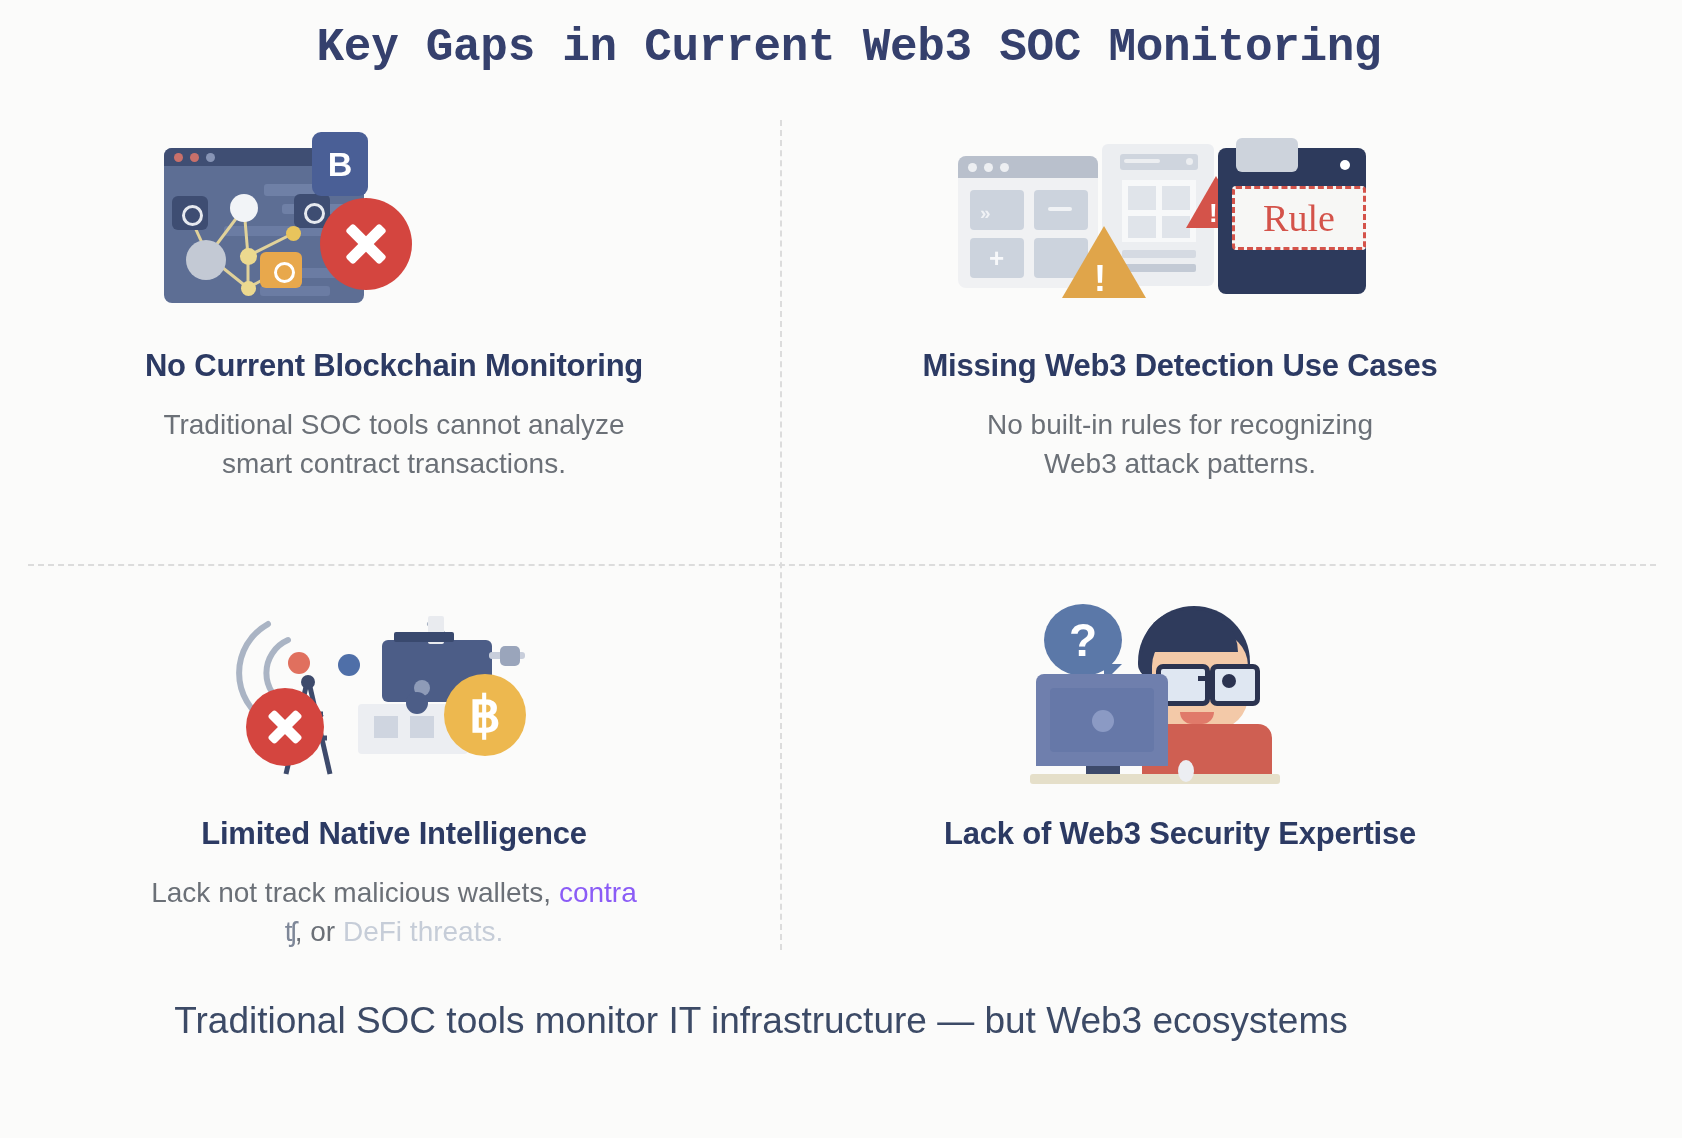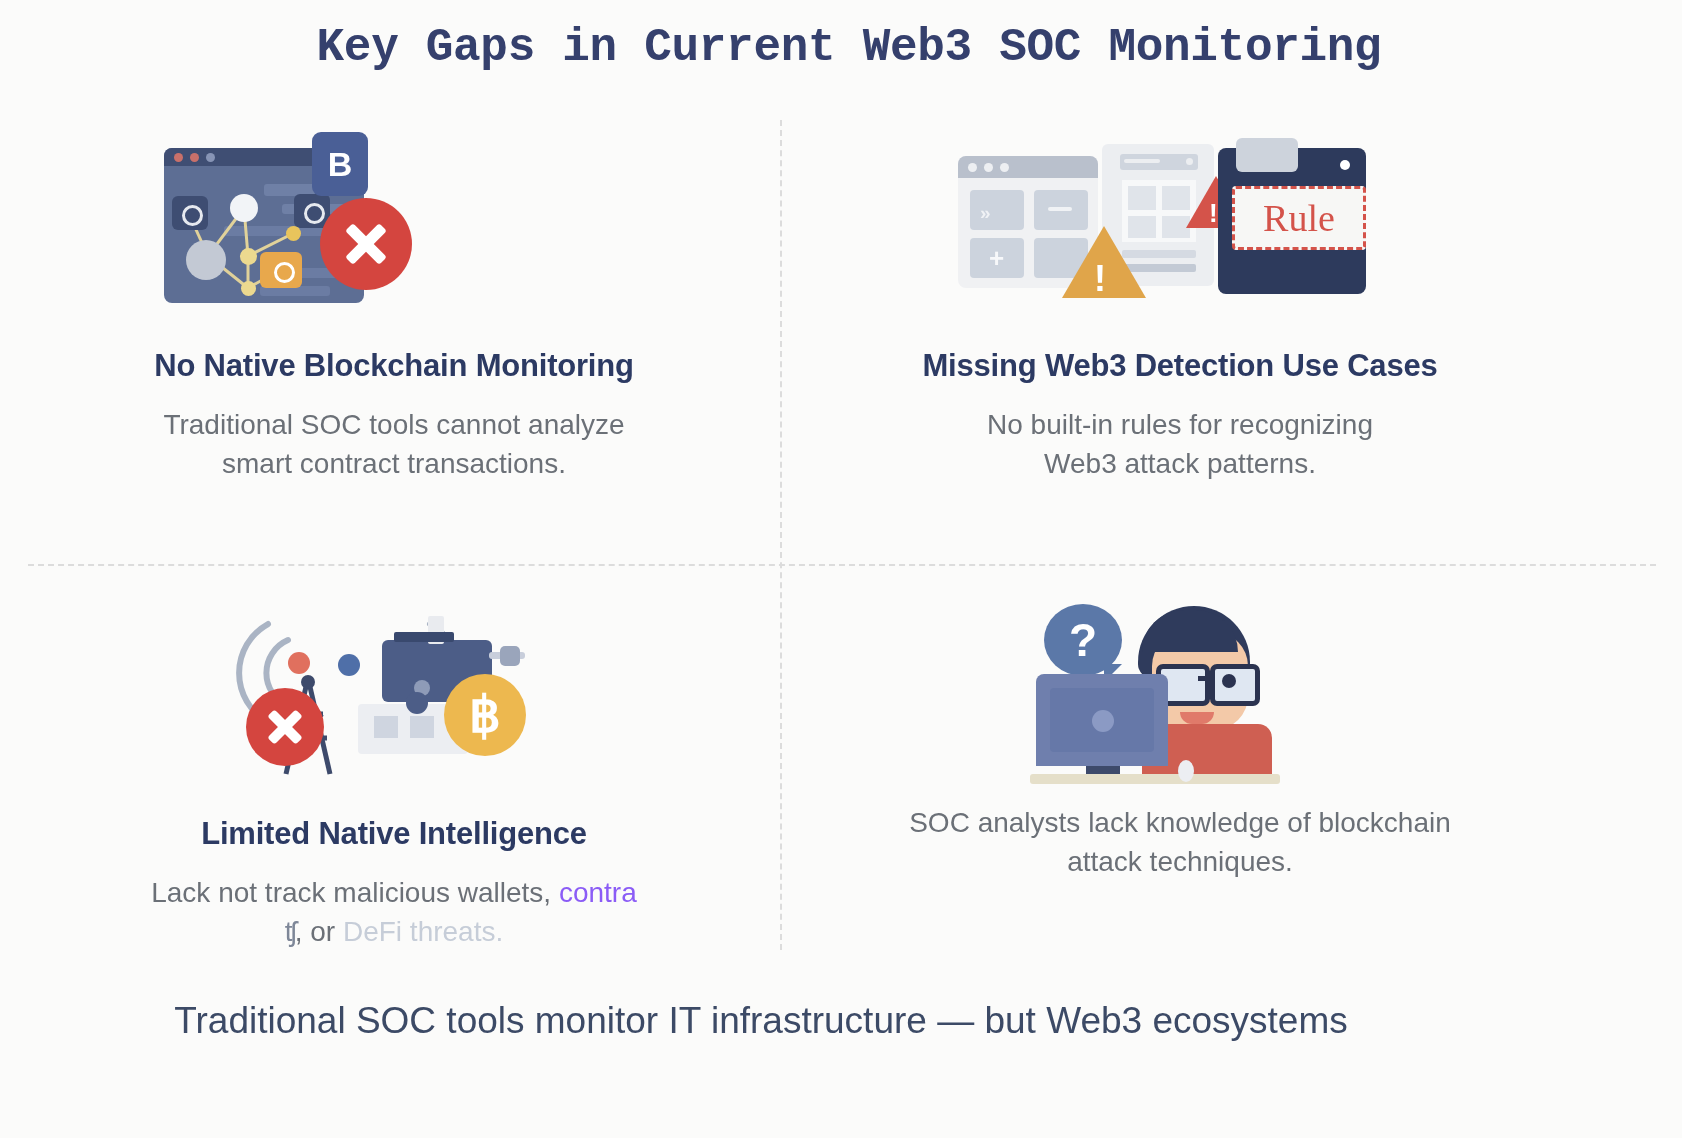--- a/index.html
+++ b/index.html
@@ -228,21 +228,21 @@
         <div class="node" style="left:77px; top:133px; width:15px; height:15px; background:#ecd98f;"></div>
       </div>
 
       <div class="badge-b" style="left:148px; top:2px;">B</div>
 
       <div class="x-circle" style="left:156px; top:68px; width:92px; height:92px;">
         <span style="position:absolute;left:50%;top:50%;width:48px;height:11px;background:#fff;border-radius:3px;transform:translate(-50%,-50%) rotate(45deg);"></span>
         <span style="position:absolute;left:50%;top:50%;width:48px;height:11px;background:#fff;border-radius:3px;transform:translate(-50%,-50%) rotate(-45deg);"></span>
       </div>
     </div>
-    <div class="q-heading">No Native Blockchain Monitoring</div>
+    <div class="q-heading">No Current Blockchain Monitoring</div>
     <div class="q-body">
       <span>Traditional SOC tools cannot analyze</span><br>
       <span>smart contract transactions.</span>
     </div>
   </div>
 
   <div class="quad q-tr">
     <div class="art" style="width:460px;">
 
       <div class="win" style="left:8px; top:26px; width:140px; height:132px; background:#f0f1f3;">
@@ -371,21 +371,18 @@
 
       <div style="position:absolute;left:6px;top:82px;width:132px;height:92px;background:#6f7fad;border-radius:8px 8px 0 0;"></div>
       <div style="position:absolute;left:20px;top:96px;width:104px;height:64px;background:#6678a8;border-radius:4px;"></div>
       <div style="position:absolute;left:62px;top:118px;width:22px;height:22px;border-radius:50%;background:#8b9ac4;"></div>
       <div style="position:absolute;left:56px;top:174px;width:34px;height:10px;background:#3d4a6b;"></div>
 
       <div style="position:absolute;left:0px;top:182px;width:250px;height:10px;background:#e5dfc9;border-radius:3px;"></div>
 
       <div style="position:absolute;left:148px;top:168px;width:16px;height:22px;border-radius:50%;background:#eceef2;"></div>
     </div>
-    <div class="q-body" style="padding:0 20px;">
-      <span>SOC analysts lack knowledge of blockchain</span><br>
-      <span>attack techniques.</span>
-    </div>
+    <div class="q-heading" style="margin-top:34px;">Lack of Web3 Security Expertise</div>
   </div>
 
   <div class="footer-note">Traditional SOC tools monitor IT infrastructure — but Web3 ecosystems</div>
 
 </div>
 
 </body></html>

